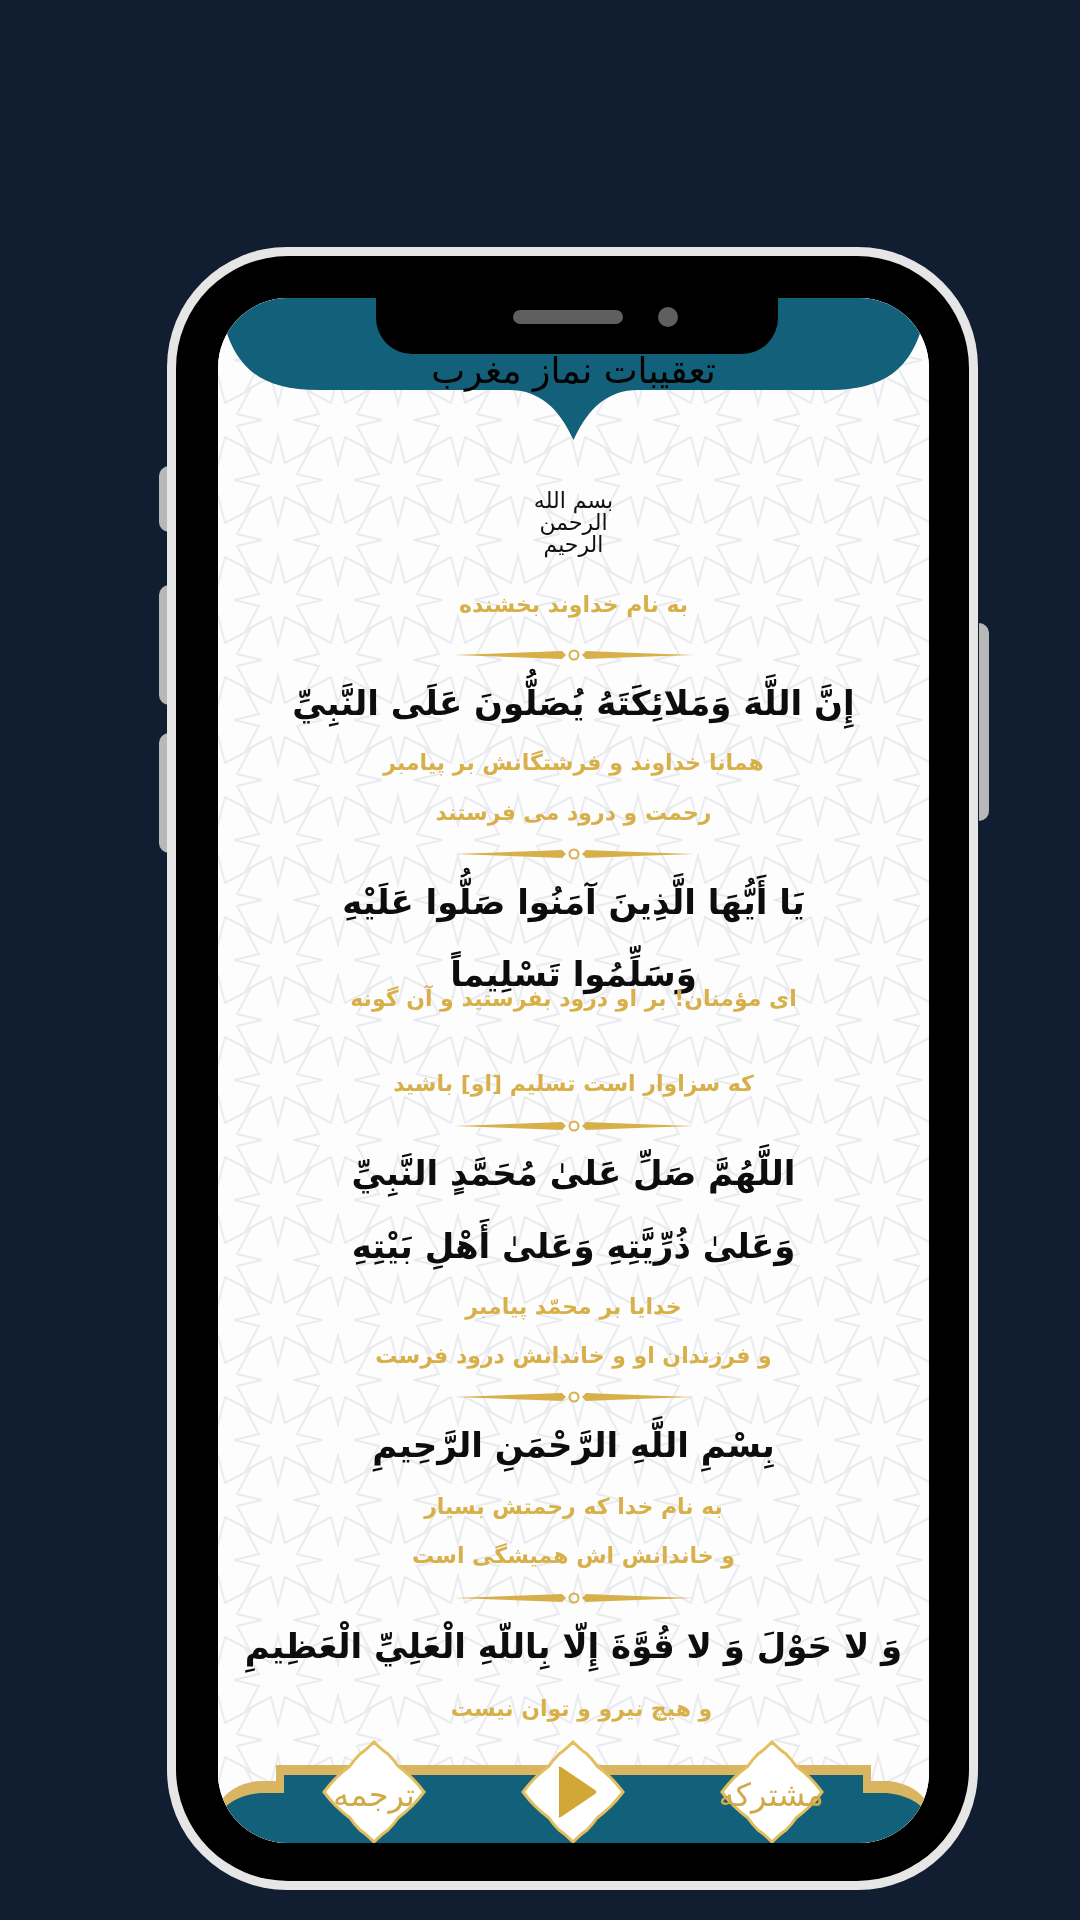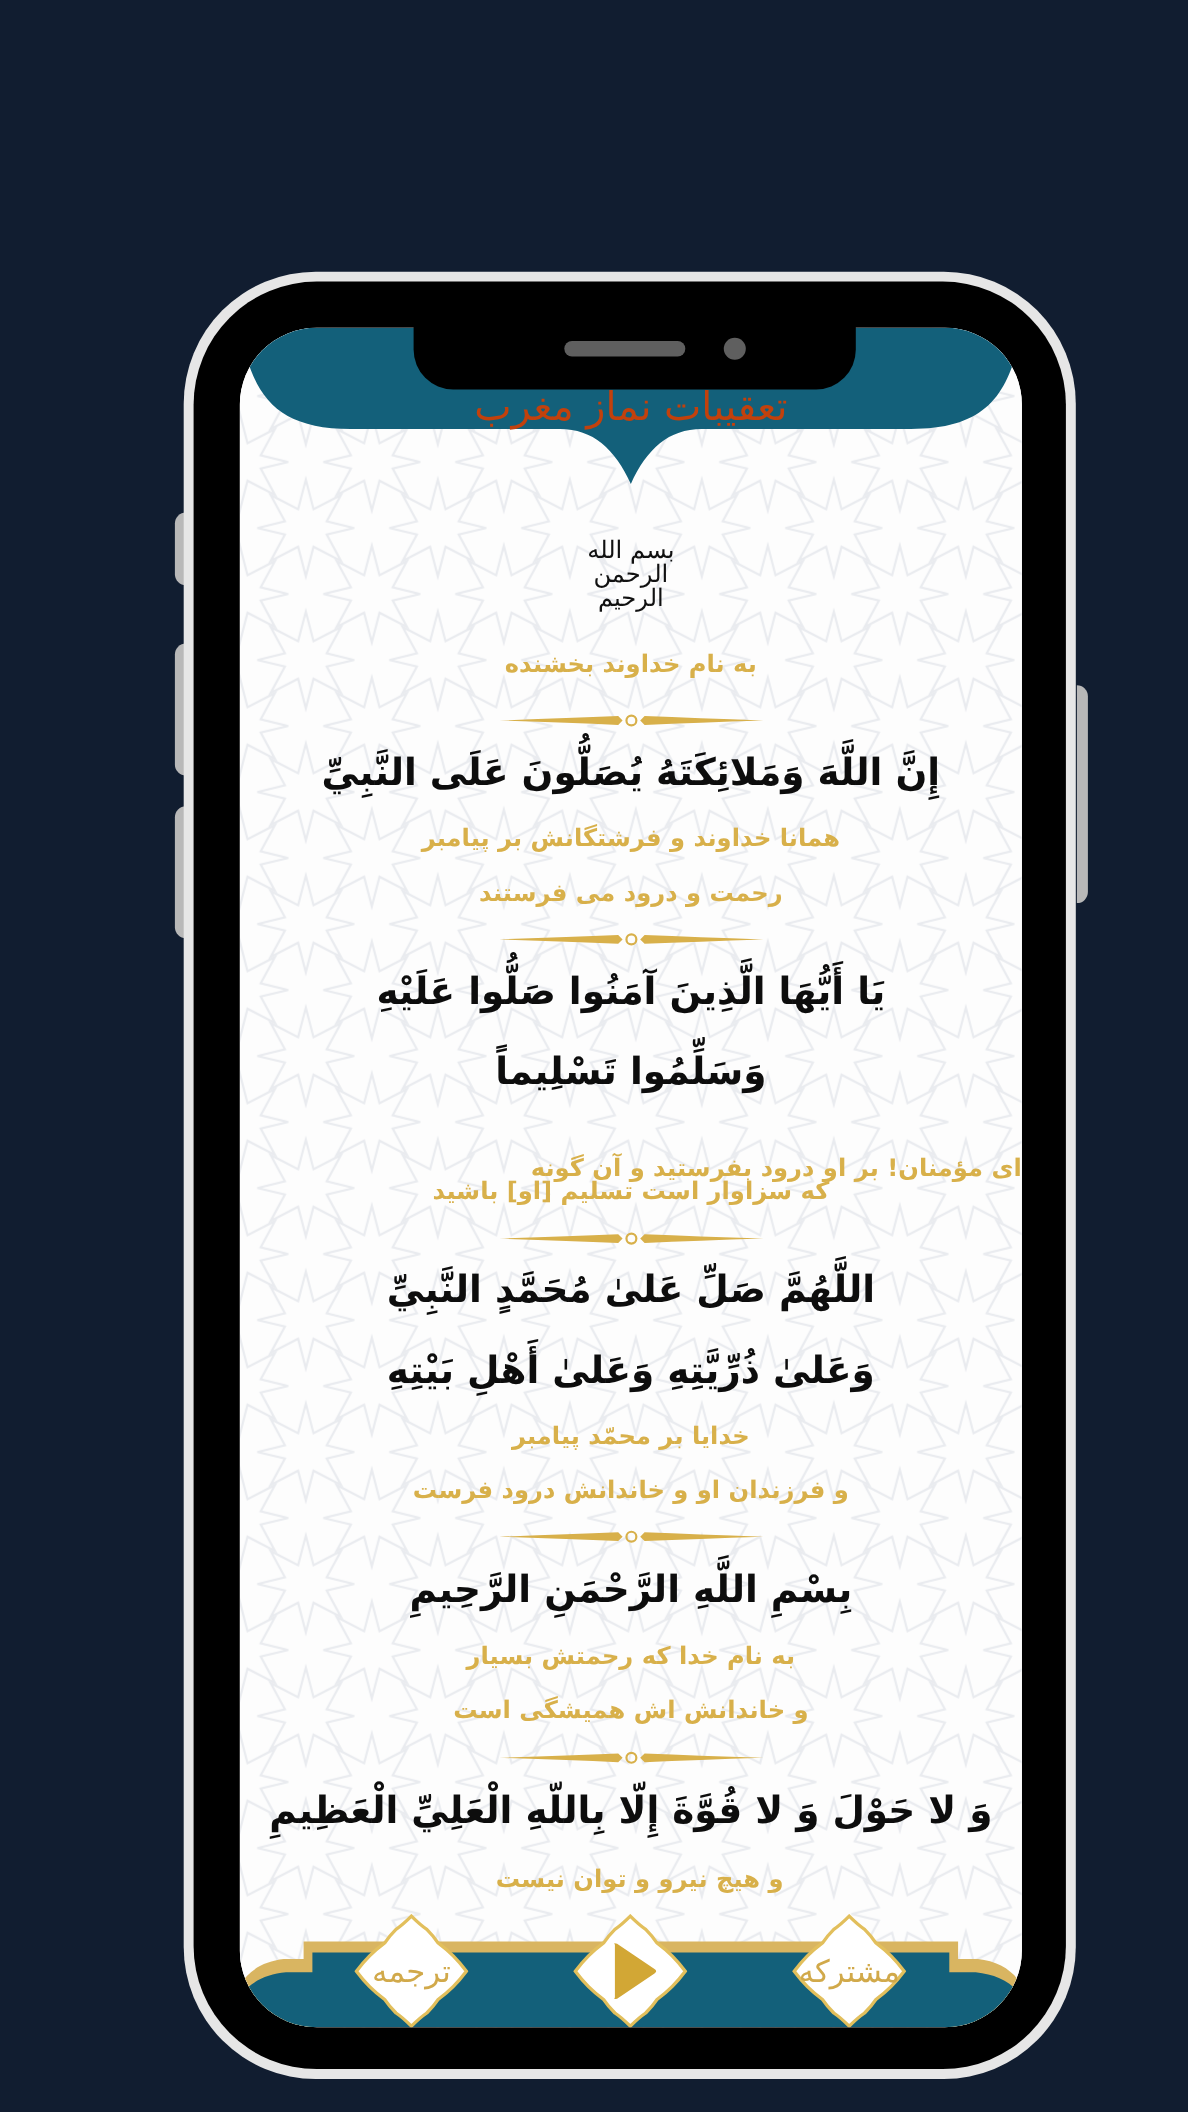--- a/index.html
+++ b/index.html
@@ -100,21 +100,21 @@
       width: 711px;
       height: 190px;
       z-index: 2;
     }
     .header-title {
       position: absolute;
       left: 0;
       right: 0;
       top: 52px;
       text-align: center;
-      color: #c2410c;
+      color: #000000;
       font-size: 36px;
       direction: rtl;
       z-index: 3;
       font-family: "DejaVu Sans", sans-serif;
     }
     .basmala-logo {
       position: absolute;
       left: 50%;
       transform: translateX(-50%);
       top: 192px;
@@ -173,21 +173,21 @@
       z-index: 6;
       cursor: pointer;
     }
     .diamond-btn svg { position: absolute; inset: 0; }
     .diamond-label {
       position: absolute;
       left: 0; right: 0;
       top: 36px;
       text-align: center;
       color: #d1a94a;
-      font-size: 28px;
+      font-size: 32px;
       direction: rtl;
       font-family: "DejaVu Sans", sans-serif;
     }
   </style>
 </head>
 <body>
 
 <div class="stage">
 
   <div class="side-btn" style="left:159px; top:466px; height:66px;"></div>
@@ -242,21 +242,21 @@
     <div class="line persian" style="top:502px;">رحمت و درود می فرستند</div>
 
     <svg class="divider" style="top:549px;" viewBox="0 0 240 14">
       <path d="M0,7 Q60,5 108,3 L112,7 L108,11 Q60,9 0,7Z" fill="#d8b04a"></path>
       <path d="M240,7 Q180,5 132,3 L128,7 L132,11 Q180,9 240,7Z" fill="#d8b04a"></path>
       <circle cx="120" cy="7" r="4.5" fill="none" stroke="#d8b04a" stroke-width="2"></circle>
     </svg>
 
     <div class="line arabic" style="top:584px;">يَا أَيُّهَا الَّذِينَ آمَنُوا صَلُّوا عَلَيْهِ</div>
     <div class="line arabic" style="top:656px;">وَسَلِّمُوا تَسْلِيماً</div>
-    <div class="line persian" style="top:752px;text-align:right;">ای مؤمنان! بر او درود بفرستید و آن گونه</div>
+    <div class="line persian" style="top:688px;">ای مؤمنان! بر او درود بفرستید و آن گونه</div>
     <div class="line persian" style="top:773px;">که سزاوار است تسلیم [او] باشید</div>
 
     <svg class="divider" style="top:821px;" viewBox="0 0 240 14">
       <path d="M0,7 Q60,5 108,3 L112,7 L108,11 Q60,9 0,7Z" fill="#d8b04a"></path>
       <path d="M240,7 Q180,5 132,3 L128,7 L132,11 Q180,9 240,7Z" fill="#d8b04a"></path>
       <circle cx="120" cy="7" r="4.5" fill="none" stroke="#d8b04a" stroke-width="2"></circle>
     </svg>
 
     <div class="line arabic" style="top:855px;">اللَّهُمَّ صَلِّ عَلىٰ مُحَمَّدٍ النَّبِيِّ</div>
     <div class="line arabic" style="top:928px;">وَعَلىٰ ذُرِّيَّتِهِ وَعَلىٰ أَهْلِ بَيْتِهِ</div>

